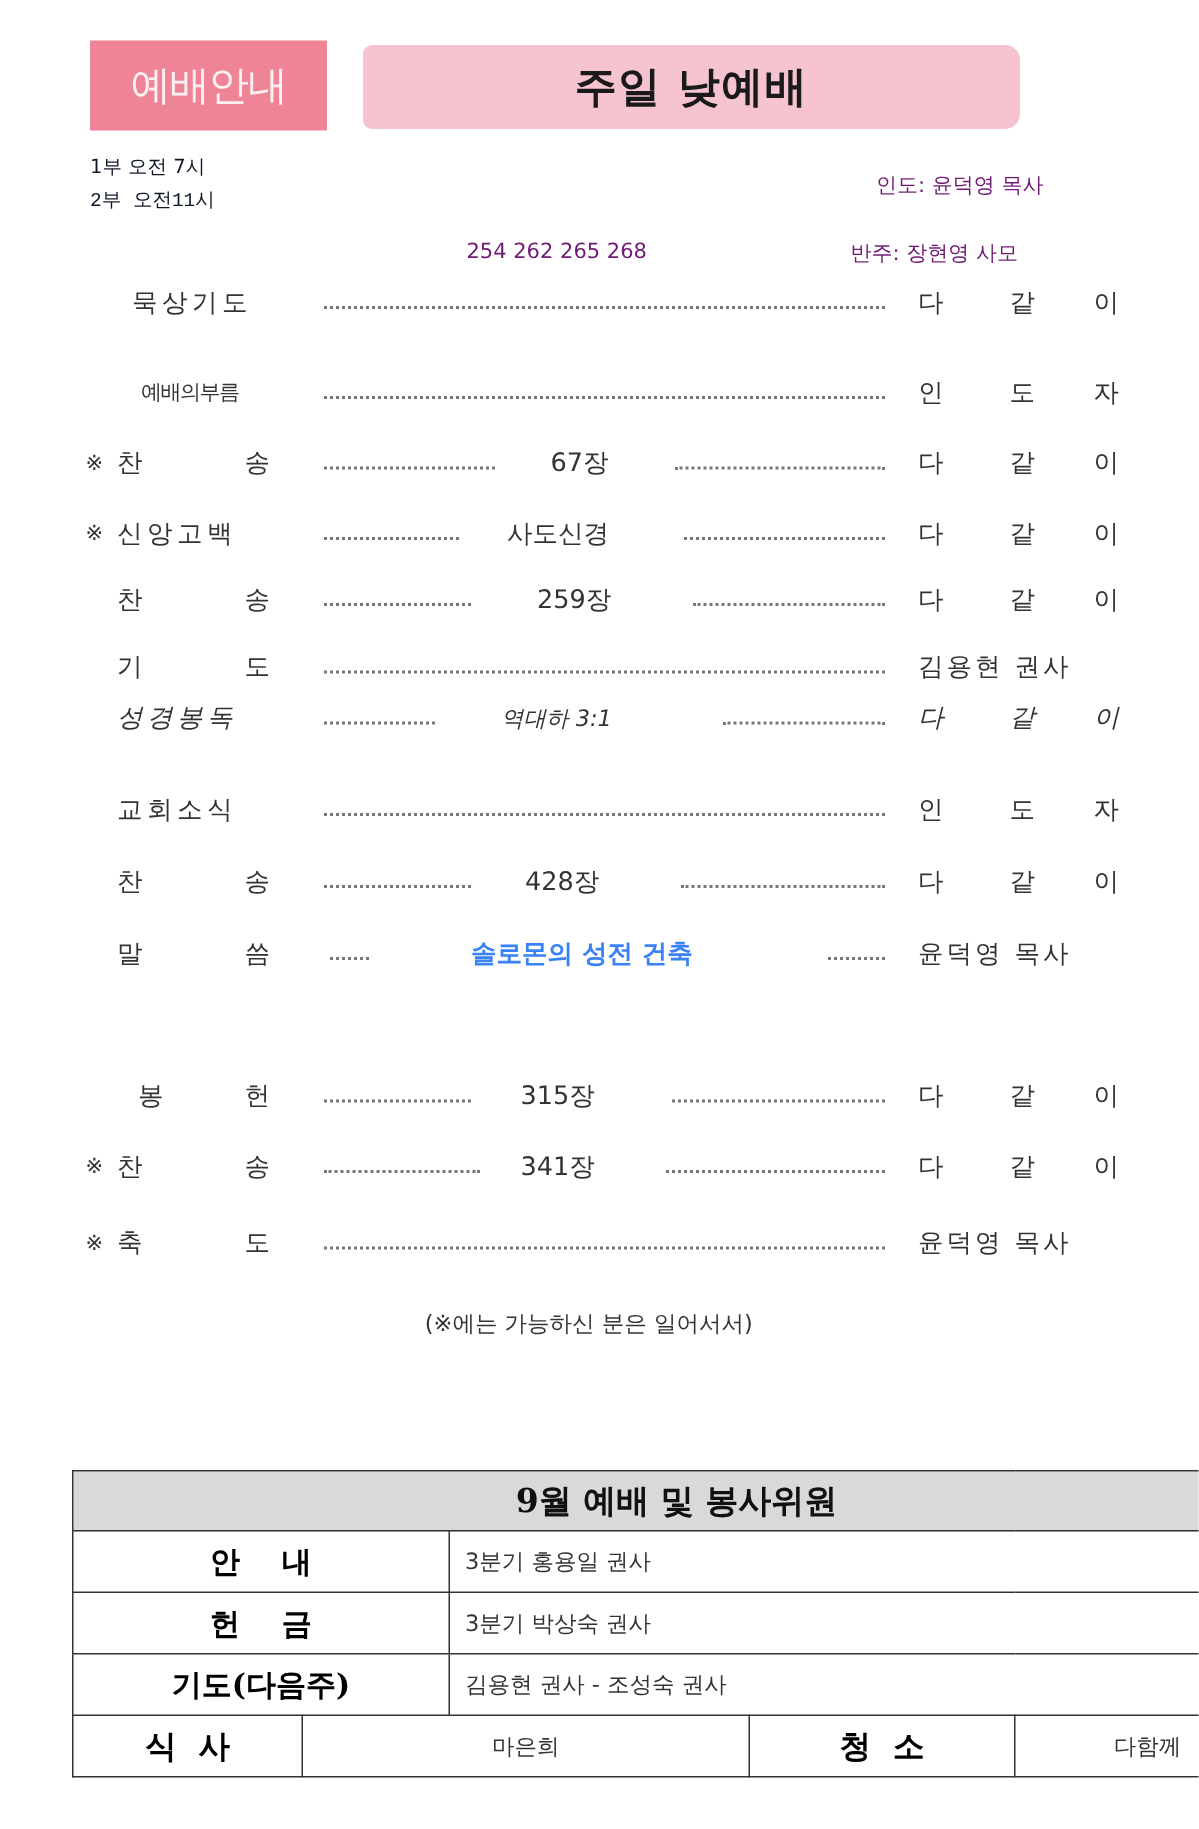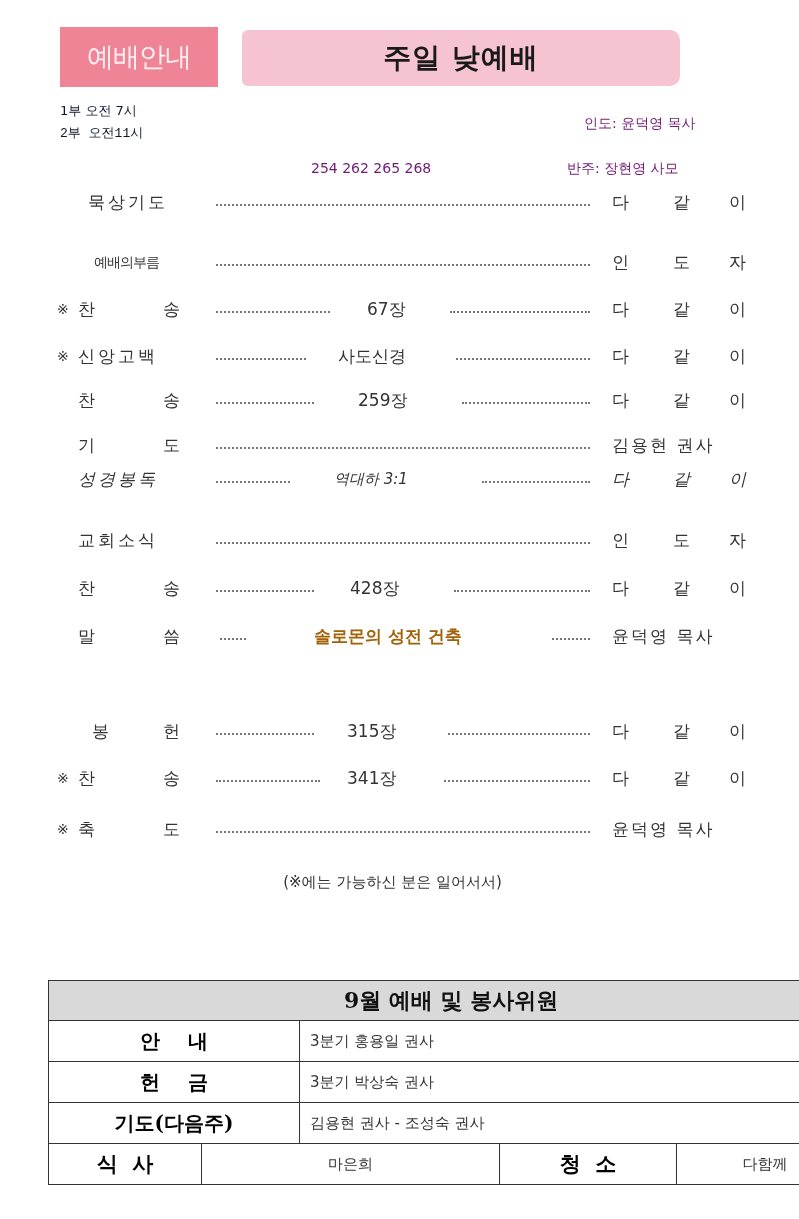--- a/index.html
+++ b/index.html
@@ -128,21 +128,21 @@
     <i class="dotline" style="left:454px; width:136px;"></i>
     <span class="r1">다</span>
     <span class="r2">같</span>
     <span class="r3">이</span>
   </div>
 
   <div class="row" style="top:621px;">
     <span style="left:78px;">말</span>
     <span style="left:163px;">씀</span>
     <i class="dotline" style="left:220px; width:26px;"></i>
-    <span style="left:314px; font-weight:bold; font-family:'DejaVu Serif', serif; font-size:17px; color:#a16207;">솔로몬의 성전 건축</span>
+    <span style="left:314px; font-weight:bold; font-family:'DejaVu Serif', serif; font-size:17px; color:#3b82f6;">솔로몬의 성전 건축</span>
     <i class="dotline" style="left:552px; width:38px;"></i>
     <span class="resp-wide">윤덕영 목사</span>
   </div>
 
   <div class="row" style="top:716px;">
     <span style="left:92px;">봉</span>
     <span style="left:163px;">헌</span>
     <i class="dotline" style="left:216px; width:98px;"></i>
     <span style="left:347px;">315장</span>
     <i class="dotline" style="left:448px; width:142px;"></i>

